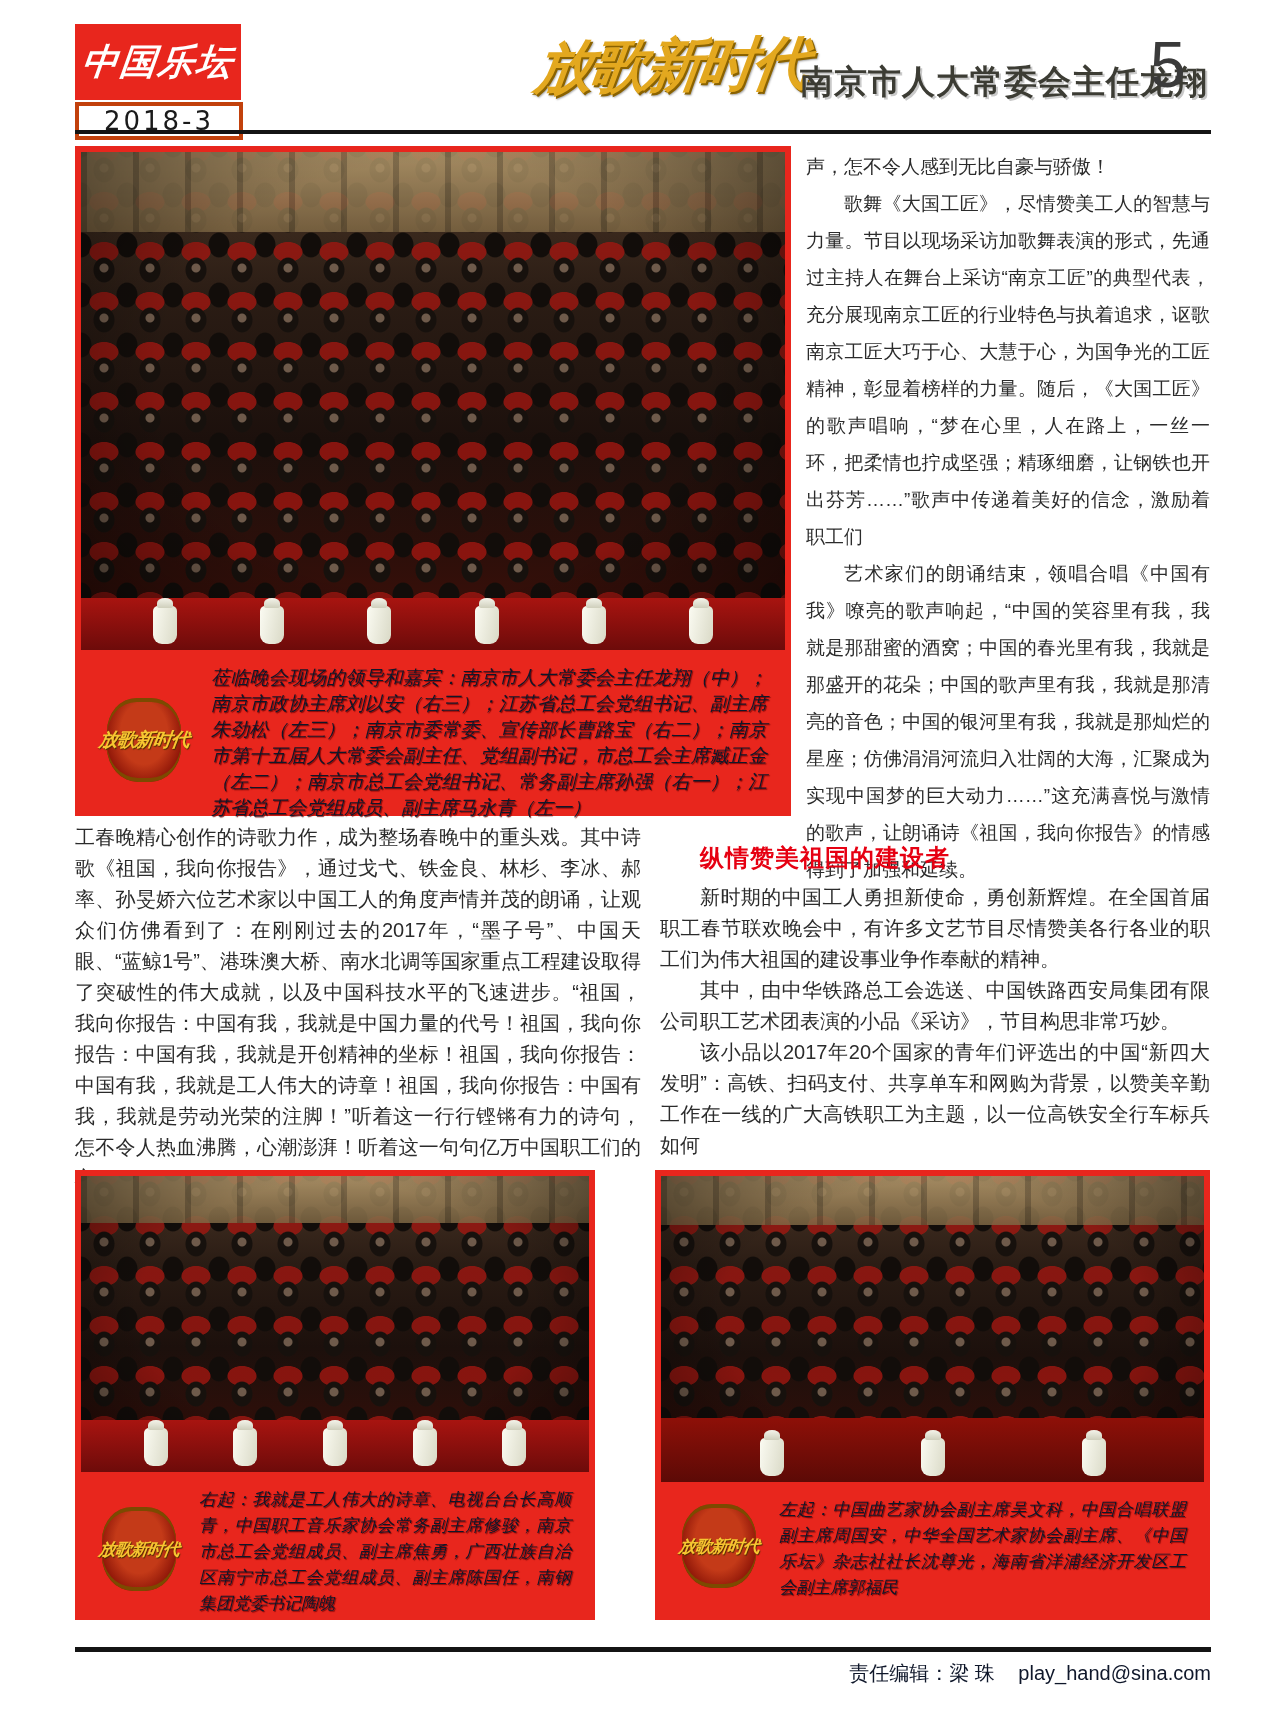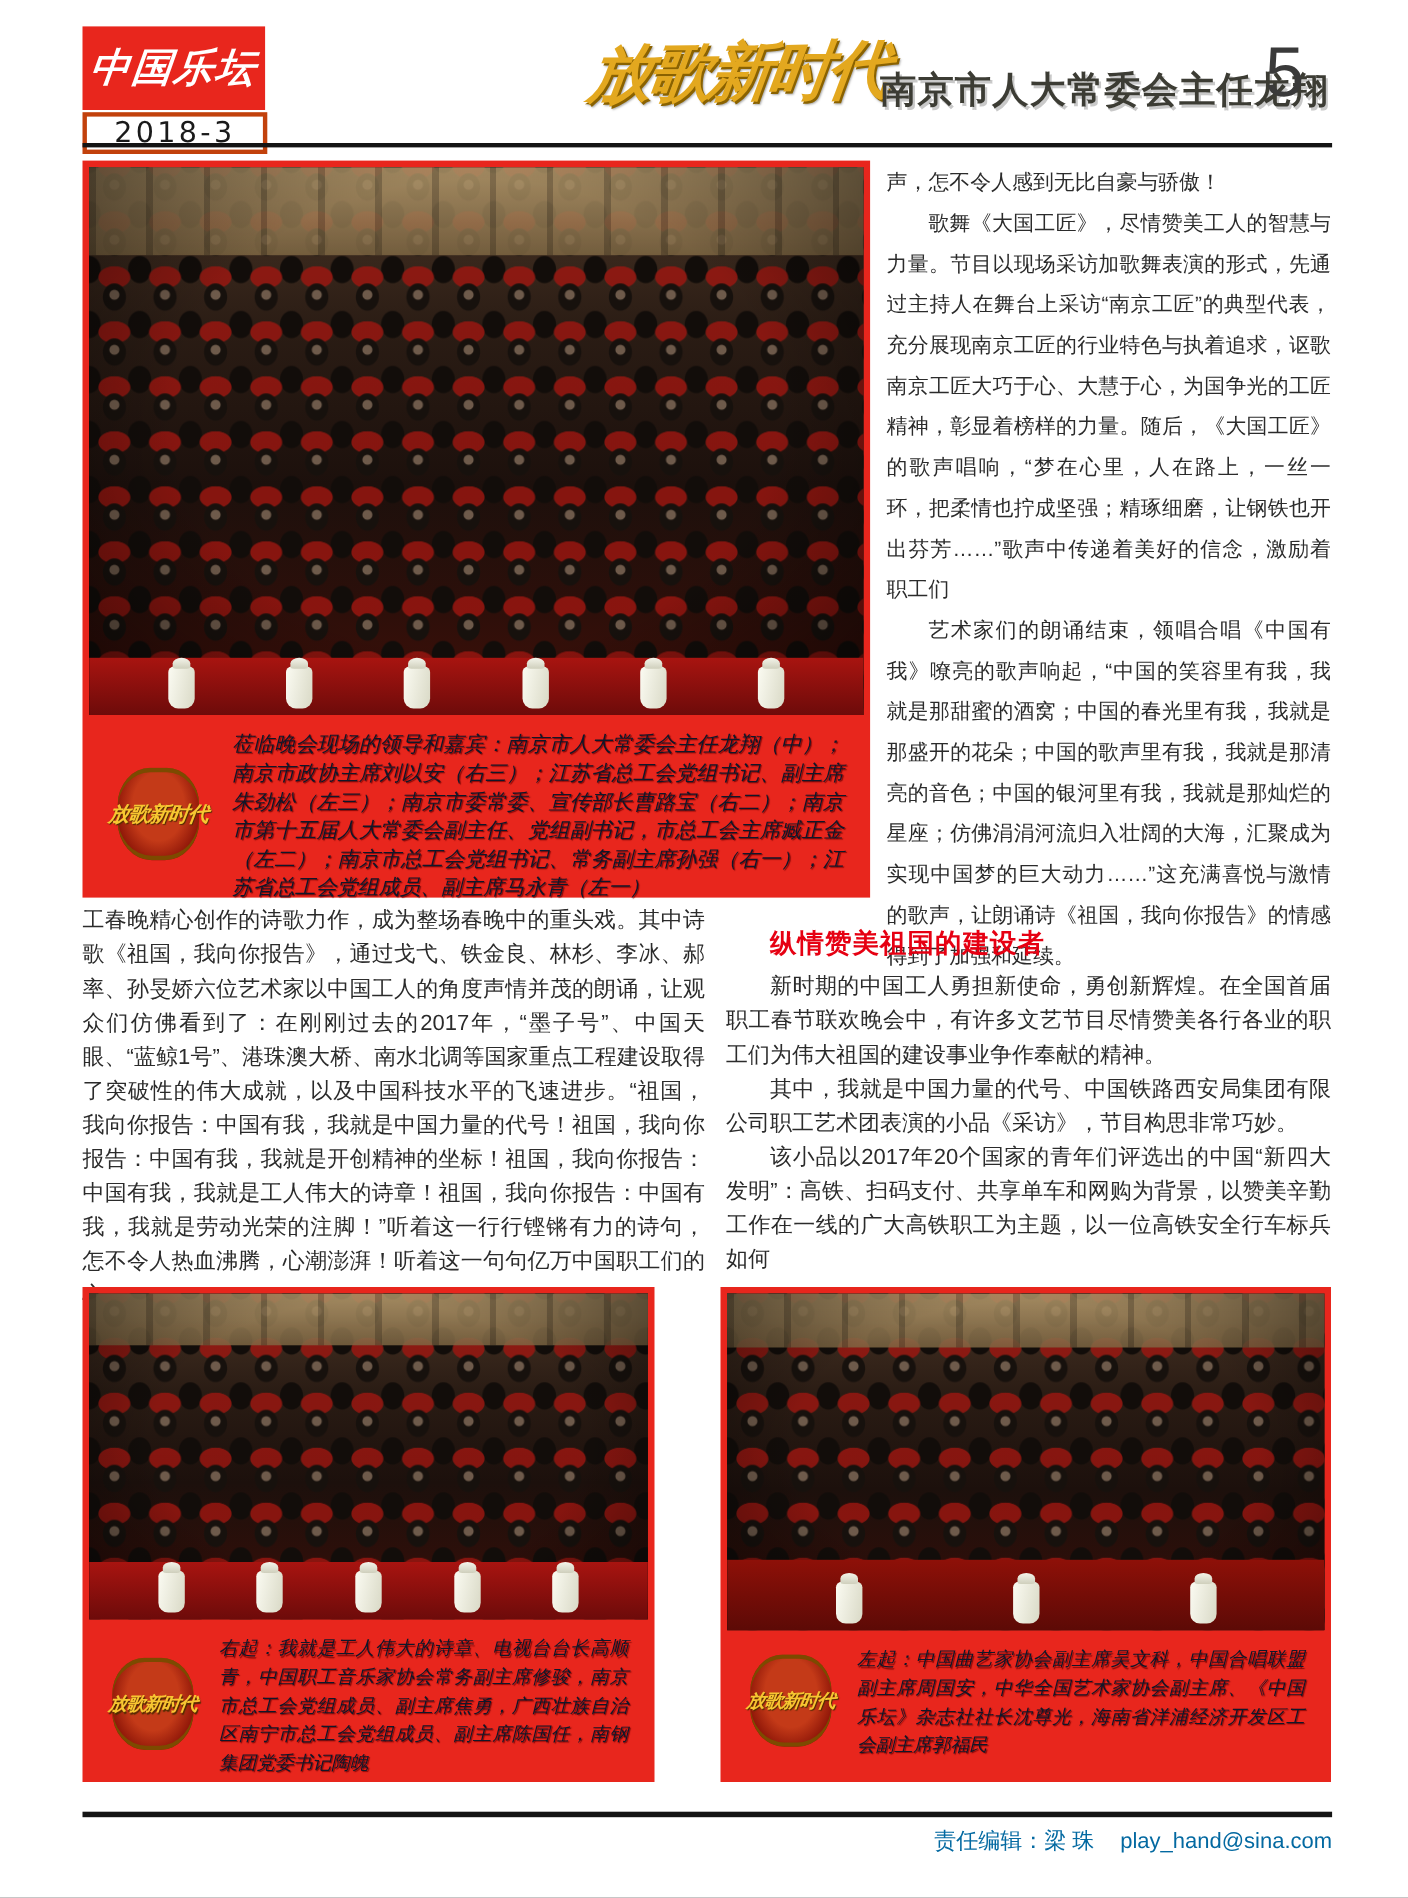--- a/index.html
+++ b/index.html
@@ -109,21 +109,21 @@
   .col-right-top p.indent,.mid-right p.indent{text-indent:2em;}
   .mid-left{position:absolute;left:75px;top:822px;width:566px;font-size:20px;line-height:31px;}
   .mid-right{position:absolute;left:660px;top:822px;width:550px;font-size:20px;line-height:31px;}
   .mid-right h2{
     margin:24px 0 12px 40px;font-size:24px;line-height:1;color:#e60012;font-weight:bold;
     letter-spacing:1px;
   }
   
   .footer-line{
     position:absolute;left:75px;top:1660px;width:1136px;text-align:right;
-    font-size:20px;color:#0369a1;
+    font-size:20px;color:#0f172a;
   }
   .footer-line .email{margin-left:18px;font-family:"Liberation Sans",sans-serif;}
 </style>
 </head>
 <body>
 
 <div class="page">
 
   <div class="logo-box">
     <span>中国乐坛</span>
@@ -158,21 +158,21 @@
     <p class="indent">歌舞《大国工匠》，尽情赞美工人的智慧与力量。节目以现场采访加歌舞表演的形式，先通过主持人在舞台上采访“南京工匠”的典型代表，充分展现南京工匠的行业特色与执着追求，讴歌南京工匠大巧于心、大慧于心，为国争光的工匠精神，彰显着榜样的力量。随后，《大国工匠》的歌声唱响，“梦在心里，人在路上，一丝一环，把柔情也拧成坚强；精琢细磨，让钢铁也开出芬芳……”歌声中传递着美好的信念，激励着职工们</p>
     <p class="indent">艺术家们的朗诵结束，领唱合唱《中国有我》嘹亮的歌声响起，“中国的笑容里有我，我就是那甜蜜的酒窝；中国的春光里有我，我就是那盛开的花朵；中国的歌声里有我，我就是那清亮的音色；中国的银河里有我，我就是那灿烂的星座；仿佛涓涓河流归入壮阔的大海，汇聚成为实现中国梦的巨大动力……”这充满喜悦与激情的歌声，让朗诵诗《祖国，我向你报告》的情感得到了加强和延续。</p>
   </div>
 
   <div class="mid-left body-text">
     <p>工春晚精心创作的诗歌力作，成为整场春晚中的重头戏。其中诗歌《祖国，我向你报告》，通过戈弋、铁金良、林杉、李冰、郝率、孙旻娇六位艺术家以中国工人的角度声情并茂的朗诵，让观众们仿佛看到了：在刚刚过去的2017年，“墨子号”、中国天眼、“蓝鲸1号”、港珠澳大桥、南水北调等国家重点工程建设取得了突破性的伟大成就，以及中国科技水平的飞速进步。“祖国，我向你报告：中国有我，我就是中国力量的代号！祖国，我向你报告：中国有我，我就是开创精神的坐标！祖国，我向你报告：中国有我，我就是工人伟大的诗章！祖国，我向你报告：中国有我，我就是劳动光荣的注脚！”听着这一行行铿锵有力的诗句，怎不令人热血沸腾，心潮澎湃！听着这一句句亿万中国职工们的心</p>
   </div>
   <div class="mid-right body-text">
     <h2>纵情赞美祖国的建设者</h2>
     <p class="indent">新时期的中国工人勇担新使命，勇创新辉煌。在全国首届职工春节联欢晚会中，有许多文艺节目尽情赞美各行各业的职工们为伟大祖国的建设事业争作奉献的精神。</p>
-    <p class="indent">其中，我就是中国力量的代号、中国铁路西安局集团有限公司职工艺术团表演的小品《采访》，节目构思非常巧妙。</p>
+    <p class="indent">其中，由中华铁路总工会选送、中国铁路西安局集团有限公司职工艺术团表演的小品《采访》，节目构思非常巧妙。</p>
     <p class="indent">该小品以2017年20个国家的青年们评选出的中国“新四大发明”：高铁、扫码支付、共享单车和网购为背景，以赞美辛勤工作在一线的广大高铁职工为主题，以一位高铁安全行车标兵如何</p>
   </div>
 
   <figure class="photo-frame small-caption" style="left:75px;top:1170px;width:520px;height:450px;margin:0;">
     <div class="photo" style="height:296px;">
       <div class="table-band">
         <div class="cup"></div>
         <div class="cup"></div>
         <div class="cup"></div>
         <div class="cup"></div>

